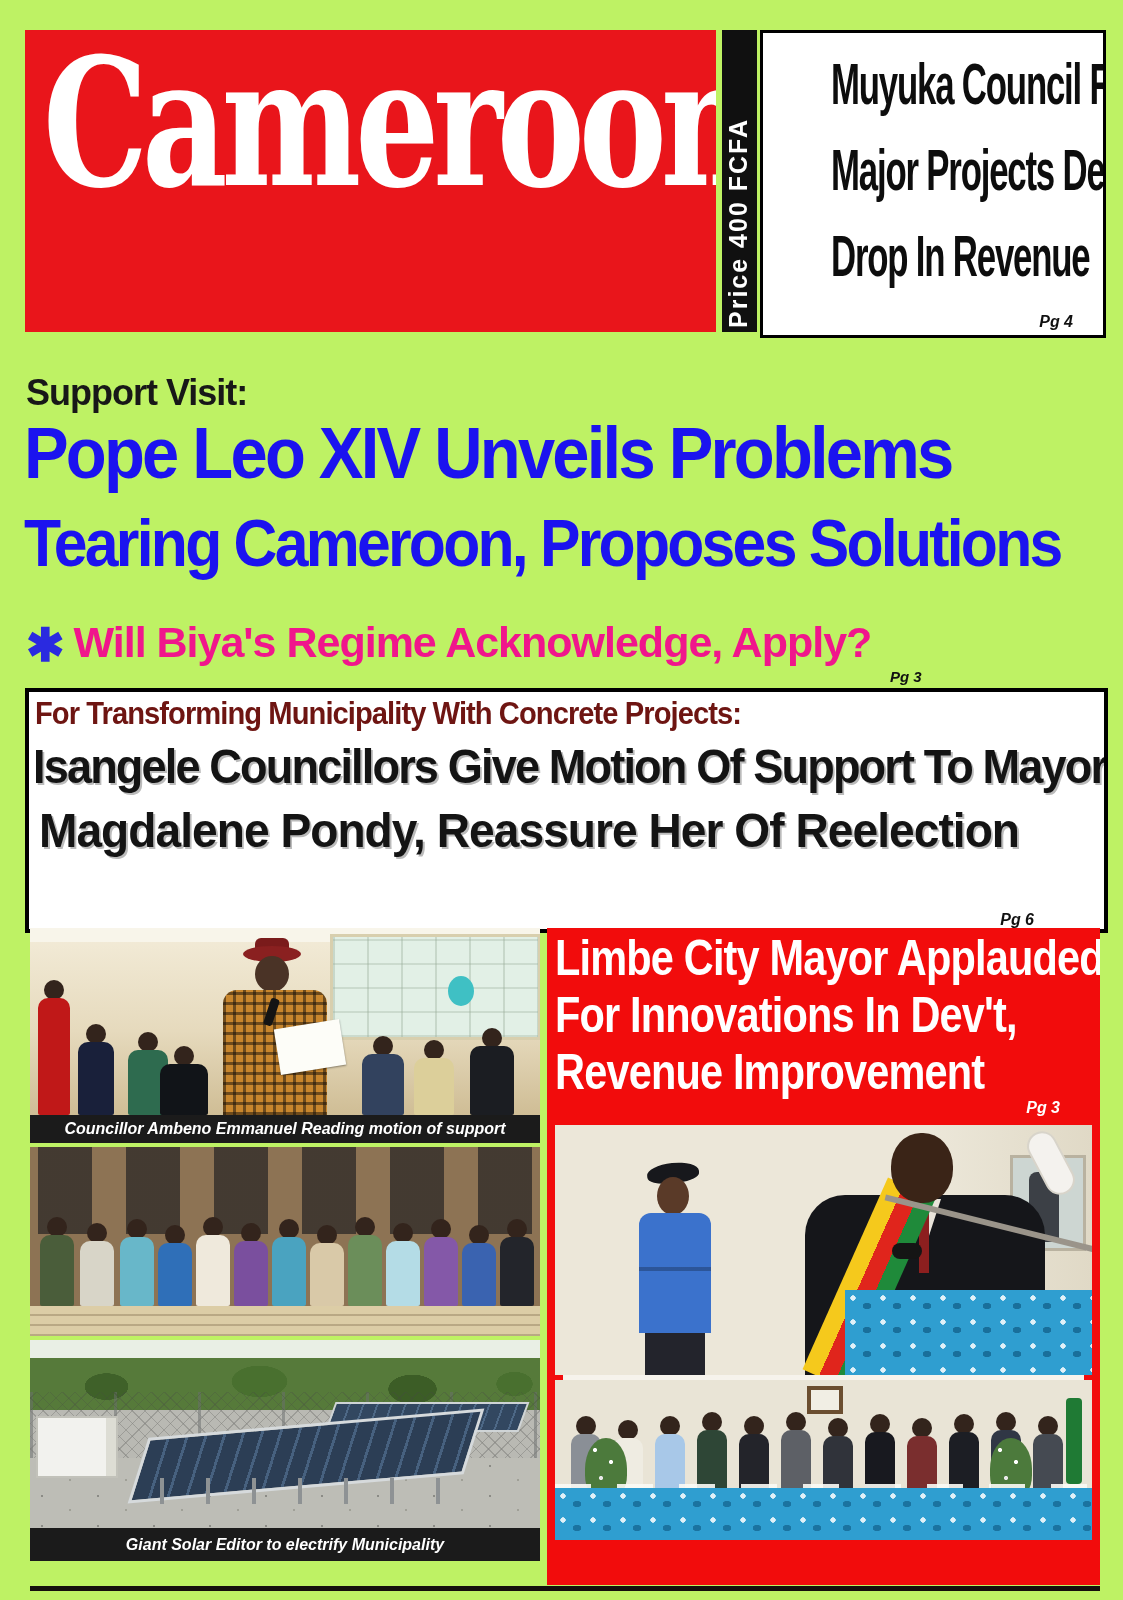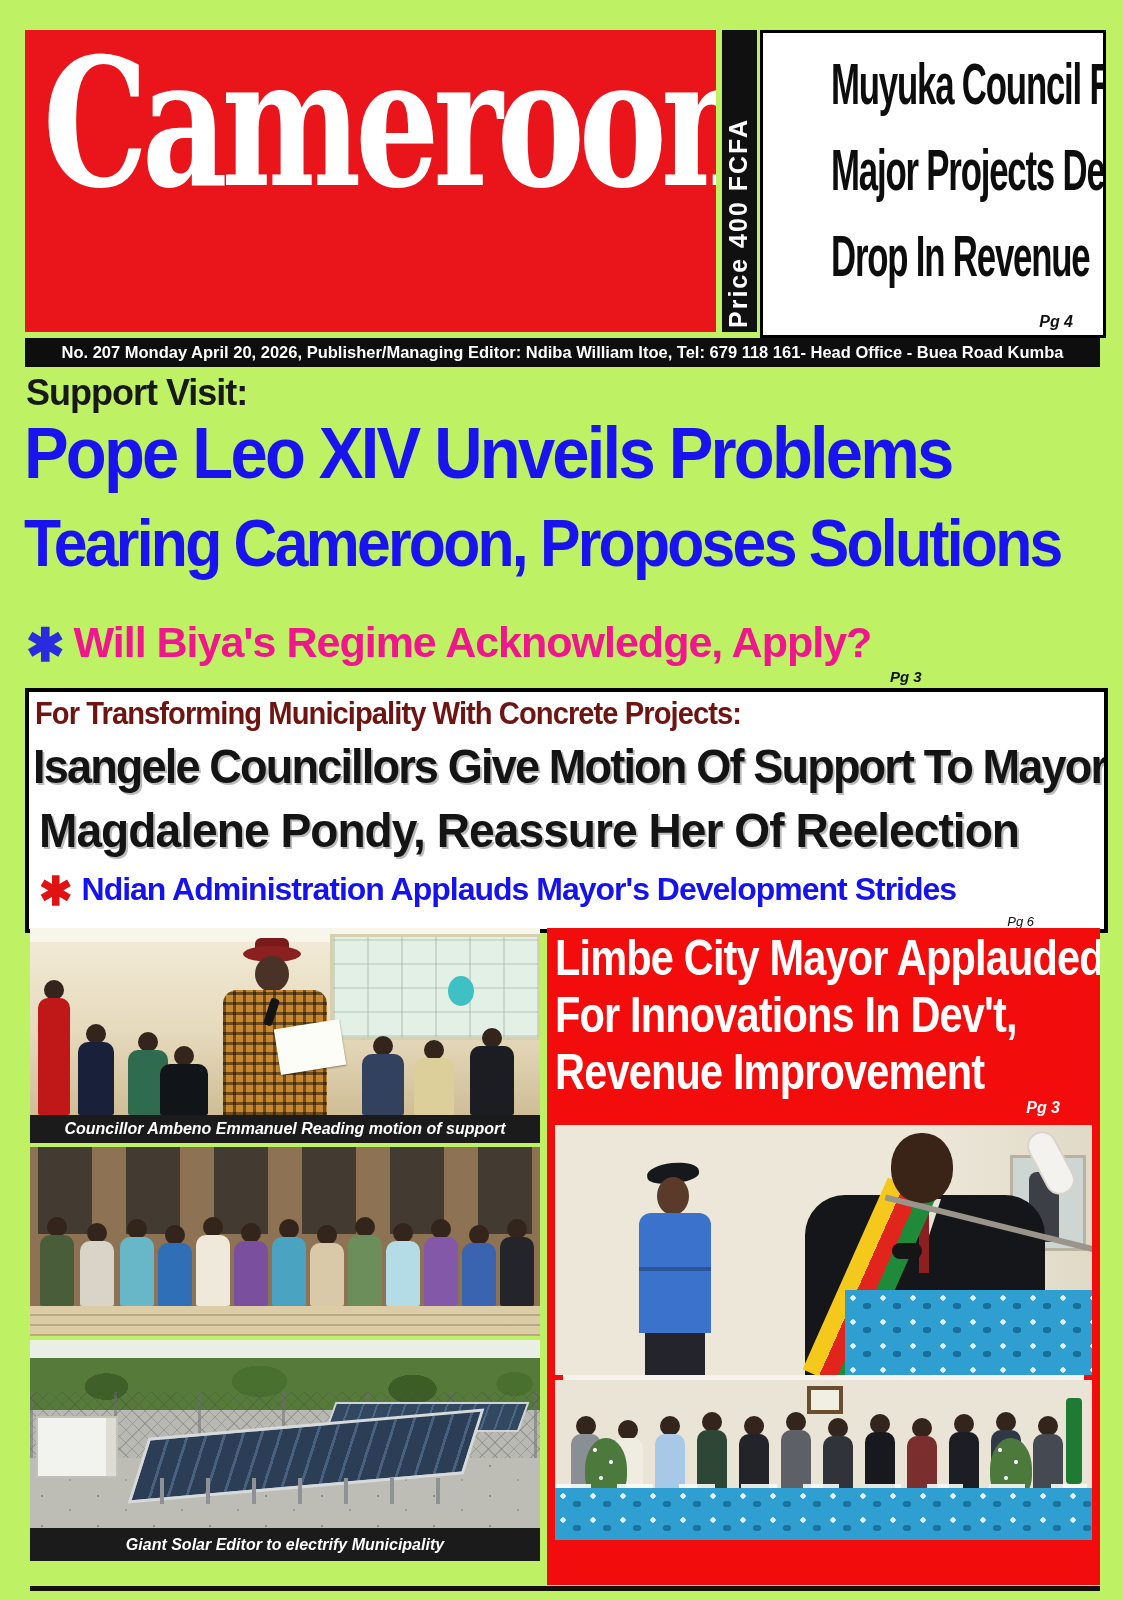--- a/index.html
+++ b/index.html
@@ -39,21 +39,21 @@
   
   .story2{position:absolute;left:25px;top:688px;width:1075px;height:237px;border:4px solid #000;background:#fff;overflow:hidden;}
   .s2-kicker{margin:4px 0 0 6px;font-size:31px;font-weight:bold;color:#6e1512;white-space:nowrap;
              letter-spacing:-1px;transform:scaleX(0.94);transform-origin:left center;}
   .s2-h1{margin:6px 0 0 4px;font-size:49px;font-weight:bold;color:#141414;white-space:nowrap;
          letter-spacing:-2px;transform:scaleX(0.92);transform-origin:left center;text-shadow:2px 2px 0 #bbb;}
   .s2-h2{margin:8px 0 0 10px;font-size:49px;font-weight:bold;color:#141414;white-space:nowrap;
          letter-spacing:-1px;transform:scaleX(0.94);transform-origin:left center;text-shadow:2px 2px 0 #bbb;}
   .s2-sub{margin:10px 0 0 10px;font-size:32px;font-weight:bold;color:#1512ee;white-space:nowrap;letter-spacing:-1px;}
   .s2-sub .star{color:#e01212;font-size:40px;vertical-align:-5px;margin-right:10px;}
-  .s2-pg{position:absolute;right:70px;bottom:0px;font-size:13px;font-weight:normal;font-style:italic;color:#111;}
+  .s2-pg{position:absolute;right:70px;bottom:0px;font-size:16px;font-weight:bold;font-style:italic;color:#111;}
 
   
   .leftcol{position:absolute;left:30px;top:928px;width:510px;}
   .photo{position:relative;overflow:hidden;}
   .capbar{background:#1b1b1b;color:#fff;font-style:italic;font-weight:bold;font-size:16px;
           display:flex;align-items:center;justify-content:center;}
 
   
   .ph1{height:187px;background:linear-gradient(180deg,#f3ecd9 0%,#e6dabd 55%,#cfbd95 100%);}
   .ph1 .window{position:absolute;left:300px;top:6px;width:205px;height:100px;background:#e2f0e6;
@@ -182,33 +182,31 @@
     <span>Price 400 FCFA</span>
   </div>
 
   <div class="muyuka">
     <div class="mline" style="margin-top:8px">Muyuka Council Realises</div>
     <div class="mline">Major Projects Despite</div>
     <div class="mline">Drop In Revenue</div>
     <div class="pgref">Pg 4</div>
   </div>
 
-  <div class="infobar">No. 207 Monday April 20, 2026, Publisher/Managing Editor: Ndiba William Itoe, Tel: 679 118 161- Head Office - Buea Road Kumba</div>
 
   <div class="lead-kicker">Support Visit:</div>
   <div class="lead-h1">Pope Leo XIV Unveils Problems</div>
   <div class="lead-h2">Tearing Cameroon, Proposes Solutions</div>
   <div class="lead-sub"><span class="star">✱</span><span>Will Biya's Regime Acknowledge, Apply?</span></div>
   <div class="lead-pg">Pg 3</div>
 
   <div class="story2">
     <div class="s2-kicker">For Transforming Municipality With Concrete Projects:</div>
     <div class="s2-h1">Isangele Councillors Give Motion Of Support To Mayor</div>
     <div class="s2-h2">Magdalene Pondy, Reassure Her Of Reelection</div>
-    <div class="s2-sub"><span class="star">✱</span><span>Ndian Administration Applauds Mayor's Development Strides</span></div>
     <div class="s2-pg">Pg 6</div>
   </div>
 
   <div class="leftcol">
 
     <div class="photo ph1">
       <div class="ceiling"></div>
       <div class="window"></div>
       <div class="balloon"></div>
       <i class="pf" style="--c:#c01818;left:6px;top:52px;width:36px;height:135px"></i>

